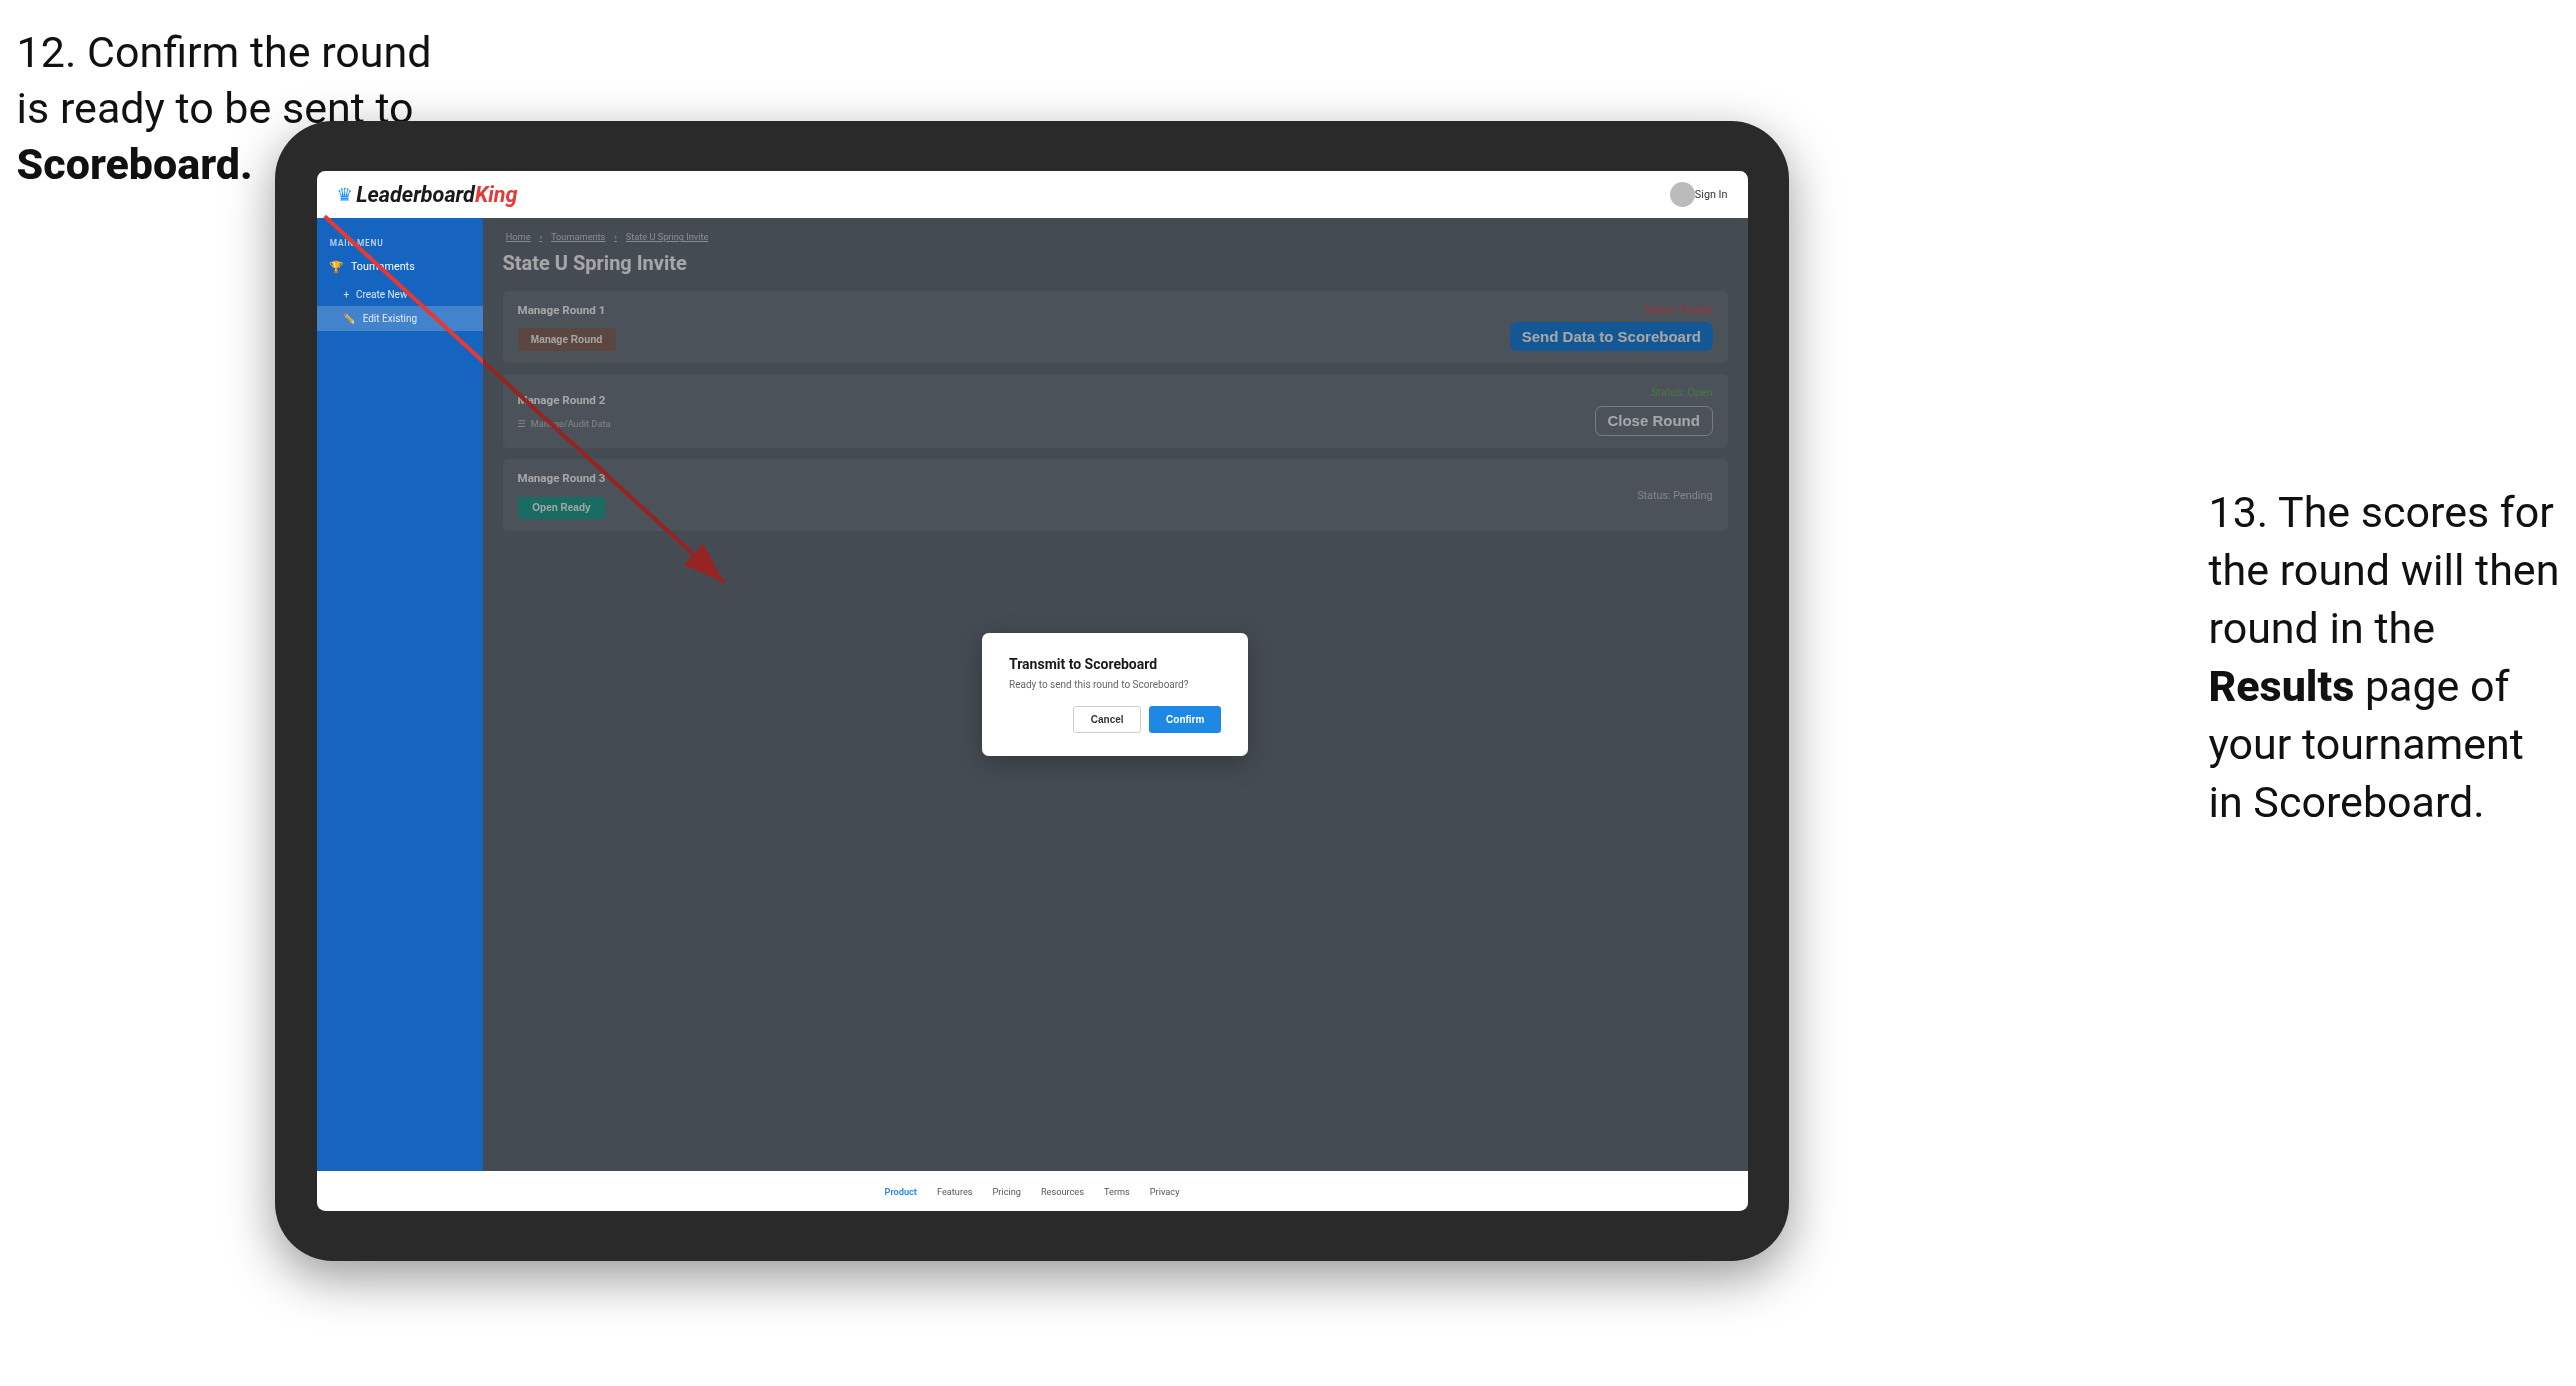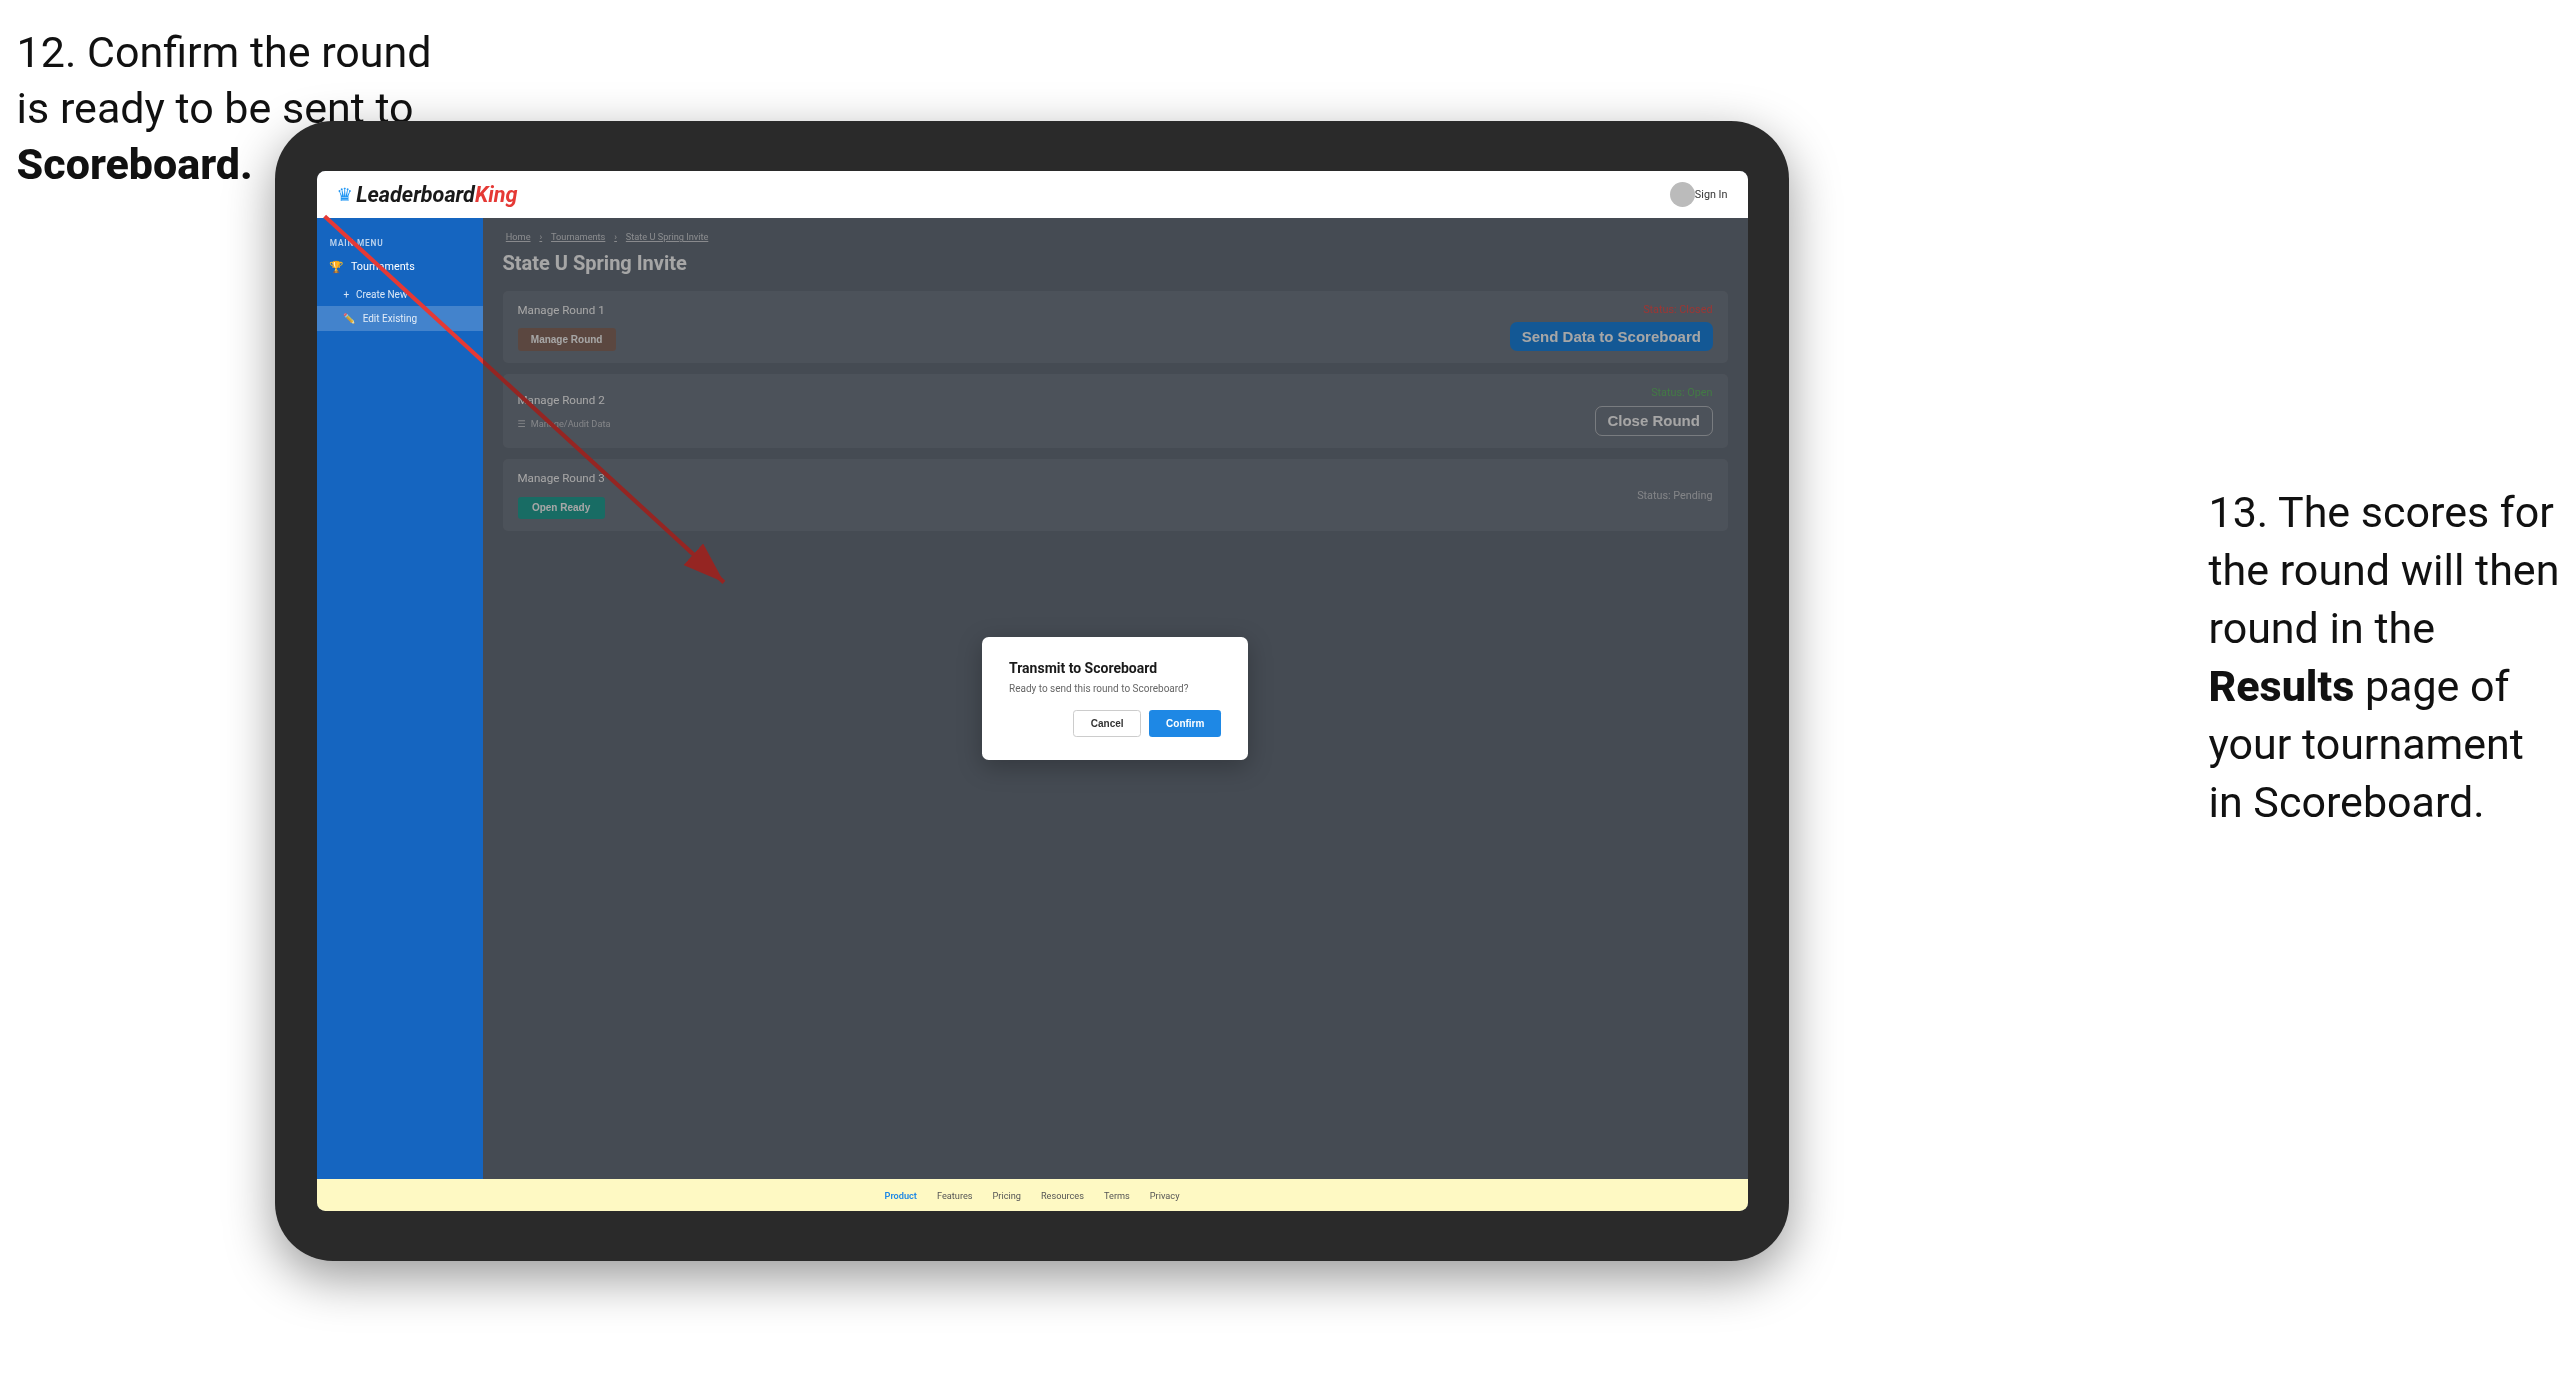--- a/index.html
+++ b/index.html
@@ -211,21 +211,21 @@
     }
 
     .round-left {
       display: flex;
       flex-direction: column;
       gap: 6.7px;
     }
 
     .round-label {
       font-size: 11.6px;
-      font-weight: 400;
+      font-weight: 700;
       color: #fff;
       margin-bottom: 5px;
     }
 
     .round-btn {
       padding: 5.8px 13.3px;
       border: none;
       border-radius: 3.3px;
       font-size: 10px;
       font-weight: 600;
@@ -275,22 +275,22 @@
     .audit-row {
       display: flex;
       align-items: center;
       gap: 5px;
       font-size: 9.2px;
       color: rgba(255,255,255,0.6);
     }
 
     
     .page-footer {
-      background: #fef9c3;
-      height: 32px;
+      background: #ffffff;
+      height: 40px;
       display: flex;
       align-items: center;
       justify-content: center;
       gap: 20px;
       flex-shrink: 0;
     }
     .footer-link {
       font-size: 9.2px;
       color: #555;
       cursor: pointer;

